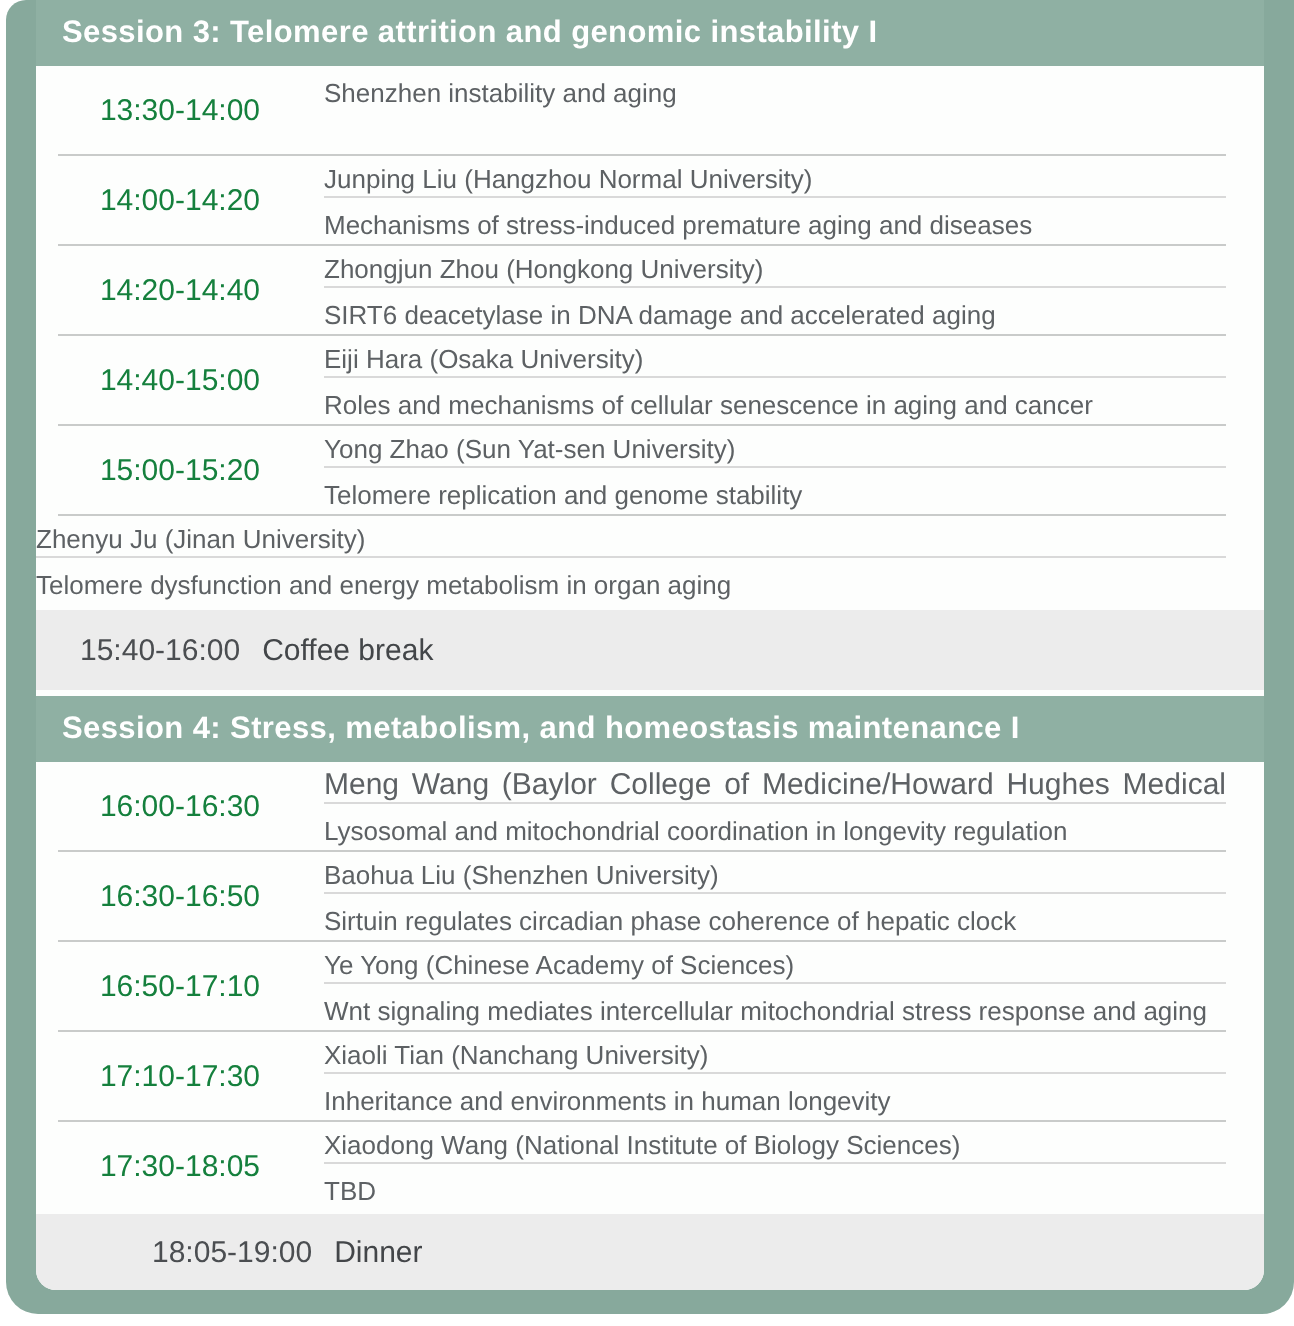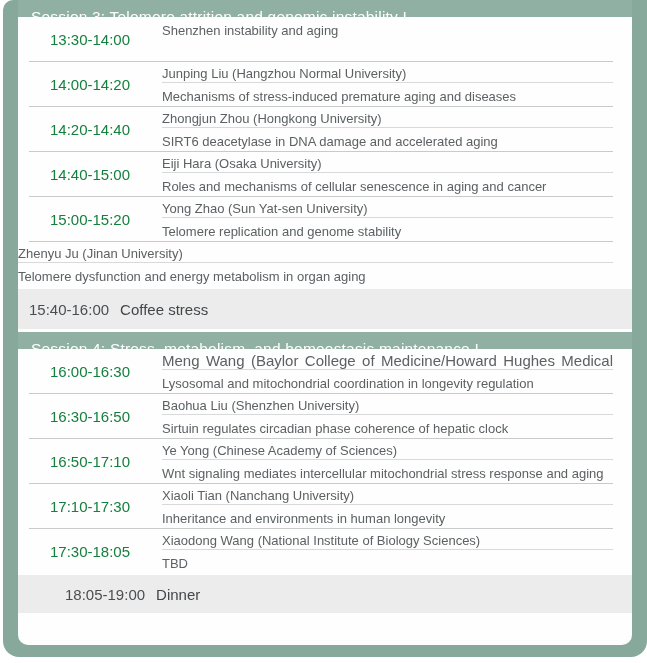--- a/index.html
+++ b/index.html
@@ -19,26 +19,26 @@
   }
   .card {
     position: absolute;
     left: 18px; top: 0;
     width: 614px; height: 645px;
     background: #fdfefd;
     border-radius: 0 0 10px 10px;
     overflow: hidden;
   }
   .session-header {
-    height: 17px;
+    height: 33px;
     line-height: 34px;
     background: #8fb0a3;
     color: #ffffff;
     font-size: 15.5px;
-    font-weight: normal;
+    font-weight: bold;
     padding-left: 13px;
     letter-spacing: 0.2px;
   }
   .group { display: flex; height: 44px; }
   .time-cell {
     width: 144px;
     display: flex; align-items: center; justify-content: center;
     font-size: 15px;
     color: #15803d;
   }
@@ -74,21 +74,21 @@
   .gap3 { height: 3px; }
   .gap2 { height: 2px; }
   .break-row {
     display: flex;
     align-items: center;
     height: 40px;
     background: #ececec;
   }
   .break-row.dinner { height: 38px; padding-left: 36px; }
   .break-time {
-    margin-left: 11px;
+    margin-left: 22px;
     font-size: 15px;
     color: #4b4e51;
   }
   .break-label {
     margin-left: 11px;
     font-size: 15px;
     color: #434649;
   }
 </style>
 </head>
@@ -147,21 +147,21 @@
   <div class="group">
     <div class="content-cell">
       <div class="speaker-row">Zhenyu Ju (Jinan University)</div>
       <div class="talk-row">Telomere dysfunction and energy metabolism in organ aging</div>
     </div>
   </div>
 
   <div class="gap3"></div>
   <div class="break-row">
     <div class="break-time">15:40-16:00</div>
-    <div class="break-label">Coffee stress</div>
+    <div class="break-label">Coffee break</div>
   </div>
   <div class="gap3"></div>
 
   <div class="session-header">Session 4: Stress, metabolism, and homeostasis maintenance I</div>
 
   <div class="group">
     <div class="time-cell">16:00-16:30</div>
     <div class="content-cell">
       <div class="speaker-row justify">Meng Wang (Baylor College of Medicine/Howard Hughes Medical Institute)</div>
       <div class="talk-row">Lysosomal and mitochondrial coordination in longevity regulation</div>

